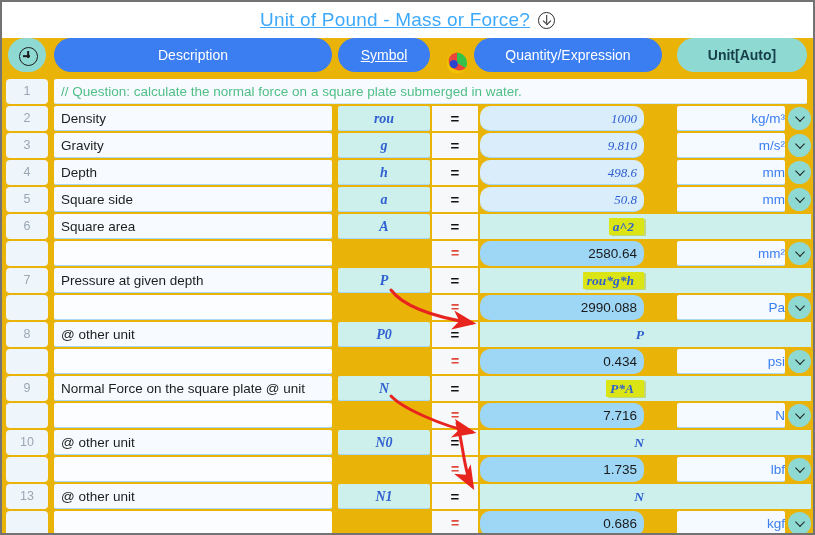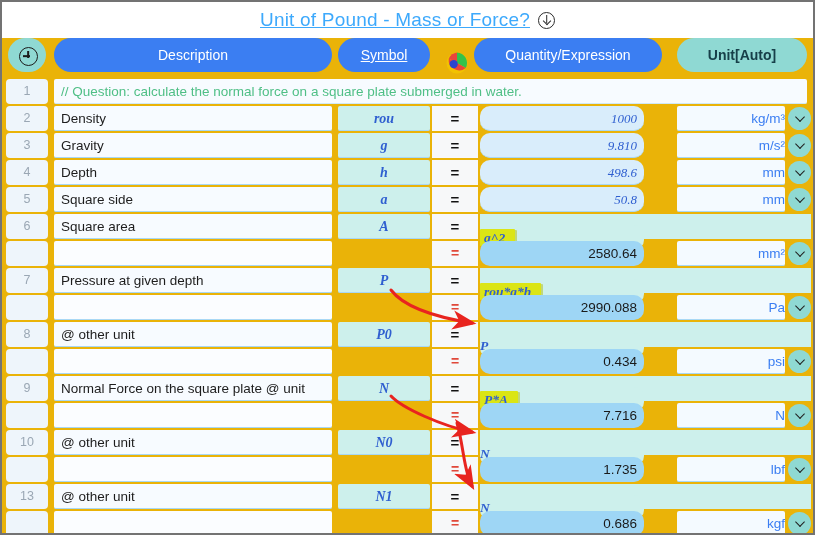--- a/index.html
+++ b/index.html
@@ -216,27 +216,26 @@
 
   
   .c-qty {
     left: 478px;
     width: 164px;
     border-radius: 10px;
   }
   .c-qty.expr {
     background: #cdf0ec;
     padding-left: 0;
-    text-align: left;
+    text-align: right;
     color: #2f5fd0;
     font-family: "Liberation Serif", serif;
     font-style: italic;
     font-weight: bold;
     font-size: 13.5px;
-    margin-top: 11px;
   }
   .c-qty.input {
     background: #d9edfb;
     border-bottom: 1px solid #a8d8f5;
     text-align: right;
     padding-right: 7px;
     color: #2f5fd0;
     font-family: "Liberation Serif", serif;
     font-style: italic;
     font-size: 13px;

